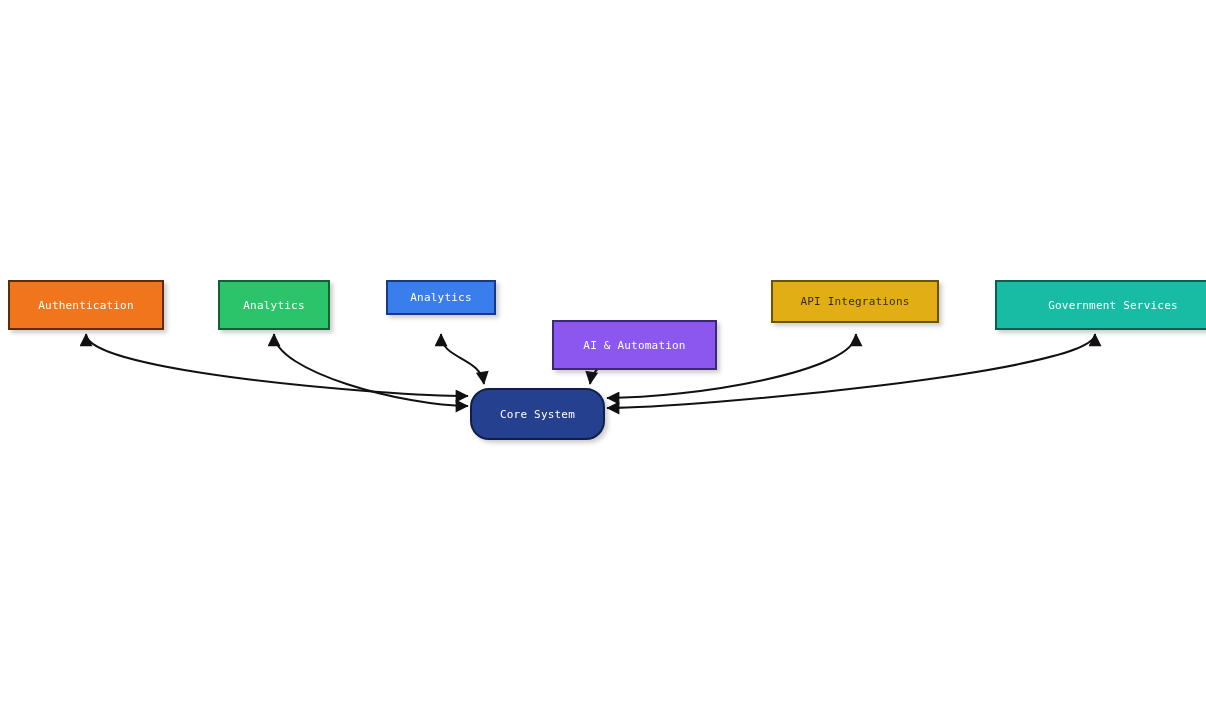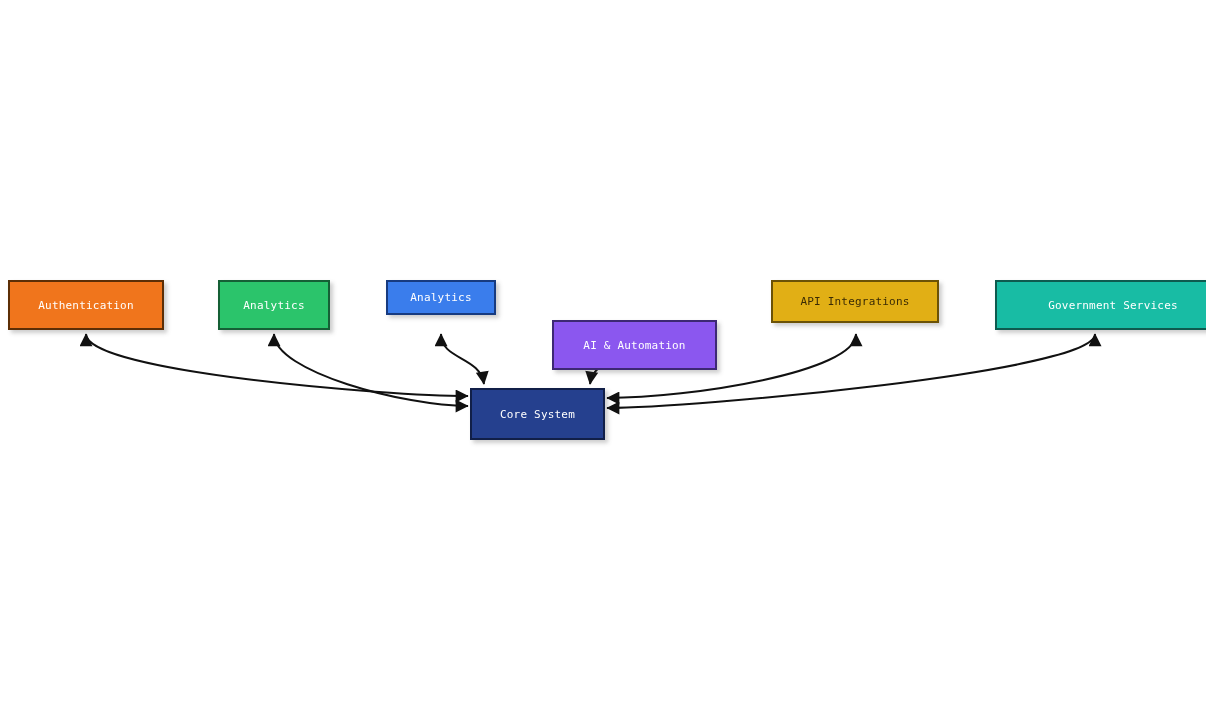--- a/index.html
+++ b/index.html
@@ -78,17 +78,17 @@
       </div>
       <div class="node" style="left: 552px; top: 280px; width: 165px; height: 50px; background: rgb(139, 87, 239); border-color: rgb(61, 40, 116); color: rgb(255, 255, 255); margin-top: 40px;">
         <span class="node-label">AI &amp; Automation</span>
       </div>
       <div class="node" style="left: 771px; top: 280px; width: 168px; height: 43px; background: rgb(225, 175, 21); border-color: rgb(107, 82, 6); color: rgb(58, 43, 5);">
         <span class="node-label">API Integrations</span>
       </div>
       <div class="node" style="left: 995px; top: 280px; width: 236px; height: 50px; background: rgb(24, 188, 164); border-color: rgb(14, 91, 79); color: rgb(255, 255, 255);">
         <span class="node-label">Government Services</span>
       </div>
-      <div class="node" style="left: 470px; top: 388px; width: 135px; height: 52px; background: rgb(37, 64, 142); border-color: rgb(17, 31, 72); color: rgb(255, 255, 255);">
+      <div class="node" style="left: 470px; top: 388px; width: 135px; height: 52px; background: rgb(37, 64, 142); border-color: rgb(17, 31, 72); color: rgb(255, 255, 255); border-radius: 19px;">
         <span class="node-label">Core System</span>
       </div>
     </div>
 </div>
 
 </body></html>

